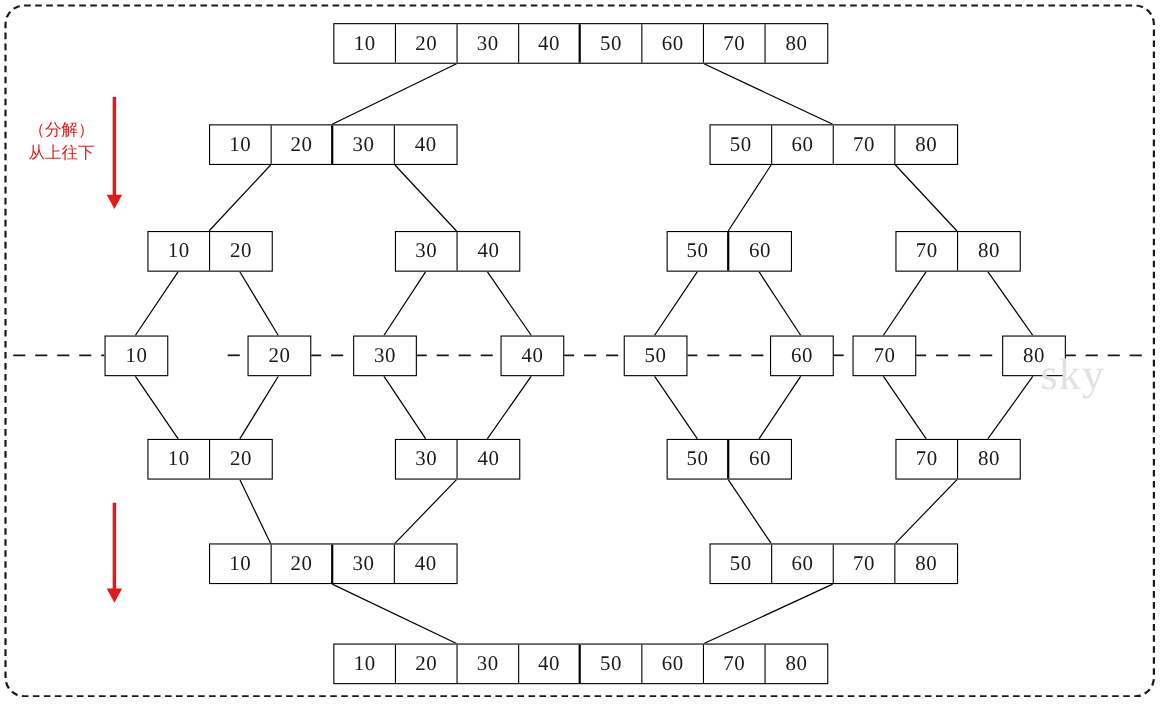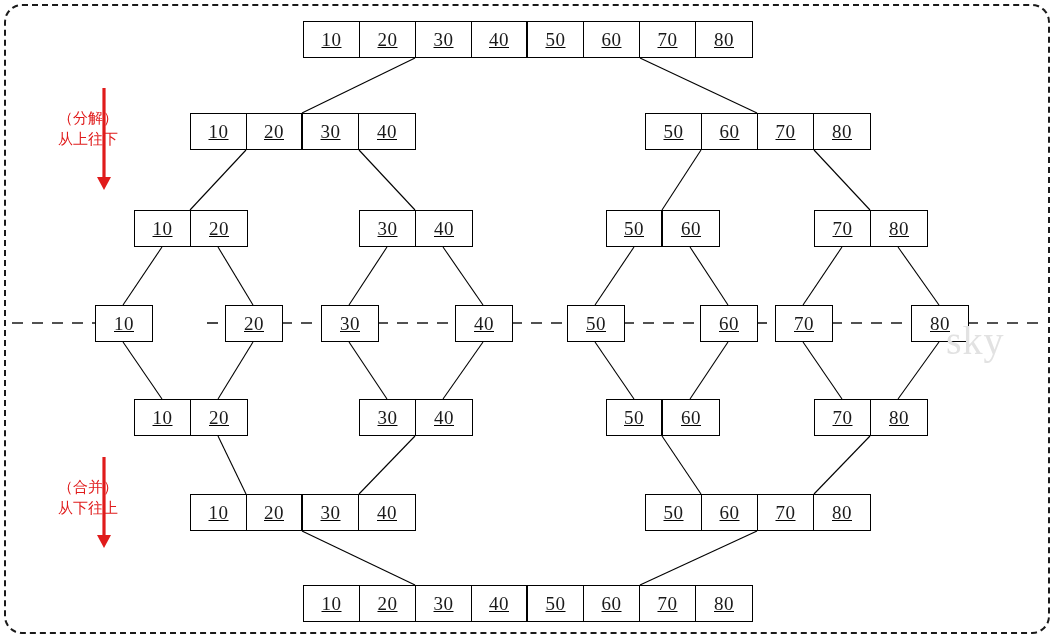--- a/index.html
+++ b/index.html
@@ -36,21 +36,20 @@
     height: 644px;
     pointer-events: none;
   }
   .array {
     position: absolute;
     display: flex;
     border: 1.6px solid #000000;
     background: #ffffff;
     box-sizing: border-box;
     height: 37px;
-    text-decoration: underline;
   }
   .cell {
     width: 56px;
     height: 100%;
     box-sizing: border-box;
     display: flex;
     align-items: center;
     justify-content: center;
     font-size: 19px;
     color: #1a1a1a;
@@ -61,21 +60,21 @@
     border-right: none;
   }
   .cell.thick {
     border-right: 2.6px solid #000000;
   }
   .arrow-label {
     position: absolute;
     color: #e01b1b;
     font-size: 15px;
     line-height: 21px;
-    text-align: right;
+    text-align: left;
     font-family: "DejaVu Sans", "Liberation Sans", sans-serif;
     white-space: nowrap;
   }
   .watermark {
     position: absolute;
     color: #e2e2e2;
     font-size: 40px;
     font-family: "Liberation Serif", "DejaVu Serif", serif;
     letter-spacing: 1px;
     user-select: none;
@@ -239,20 +238,16 @@
         <div class="cell">70</div>
         <div class="cell">80</div>
       </div>
     </div>
 
   <div class="arrow-label" id="label-decompose" style="left:26px; top:108px; width:92px;">
     <div>（分解）</div>
     <div>从上往下</div>
   </div>
 
-  <div class="arrow-label" id="label-merge" style="left:26px; top:477px; width:92px;">
-    <div>（合并）</div>
-    <div>从下往上</div>
-  </div>
 
   <div class="watermark" id="watermark" style="left:946px; top:317px;">sky</div>
 
 </div>
 
 </body></html>

